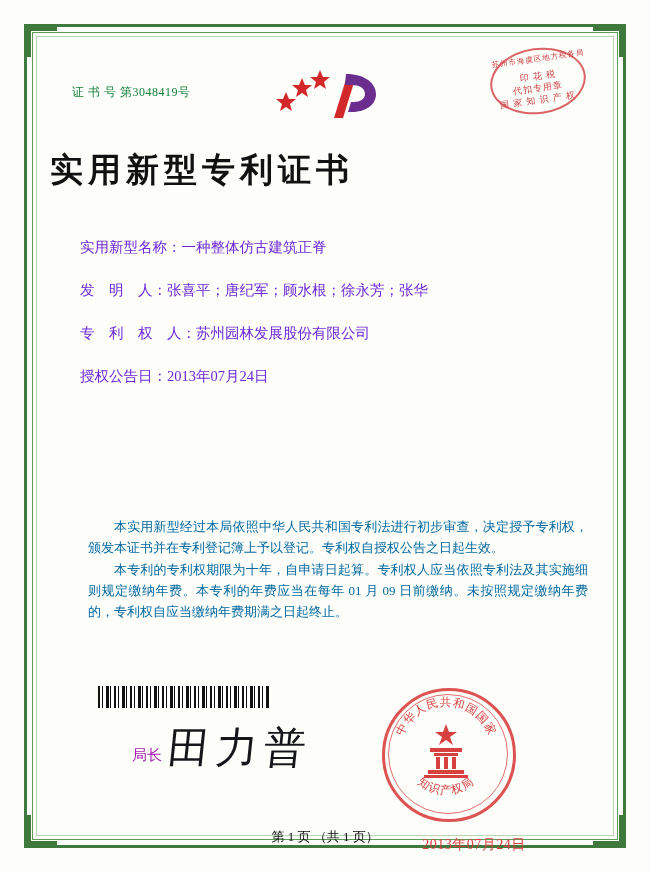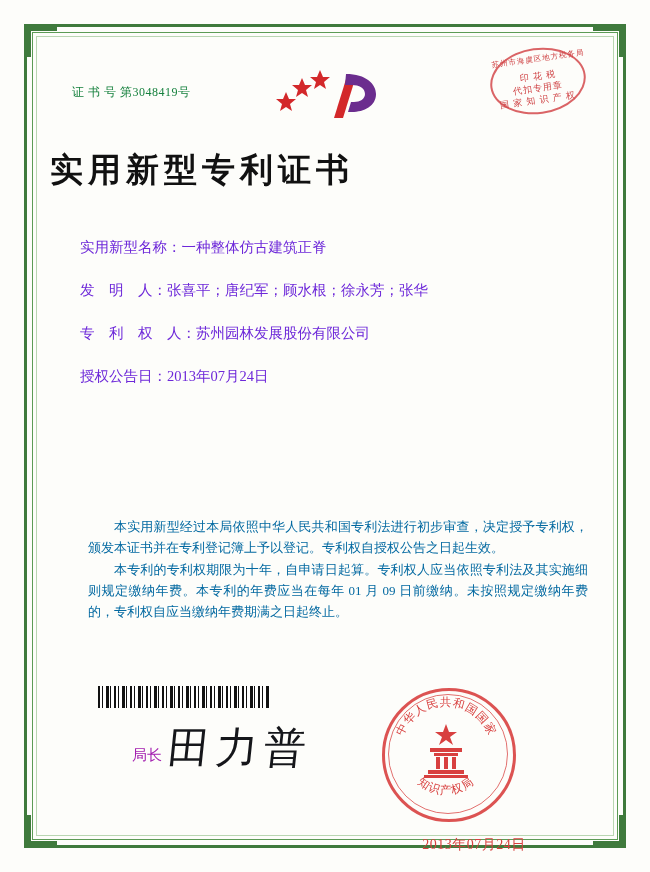--- a/index.html
+++ b/index.html
@@ -342,15 +342,16 @@
           <rect x="20" y="35" width="4" height="12"></rect>
           <rect x="28" y="35" width="4" height="12"></rect>
           <rect x="36" y="35" width="4" height="12"></rect>
           <rect x="12" y="48" width="36" height="4"></rect>
           <rect x="8" y="53" width="44" height="3"></rect>
         </g>
       </svg>
       <div class="seal-date">2013年07月24日</div>
     </div>
 
+    <div class="page-footer">第 1 页 （共 1 页）</div>
 
   </div>
 </div>
 
 </body></html>

